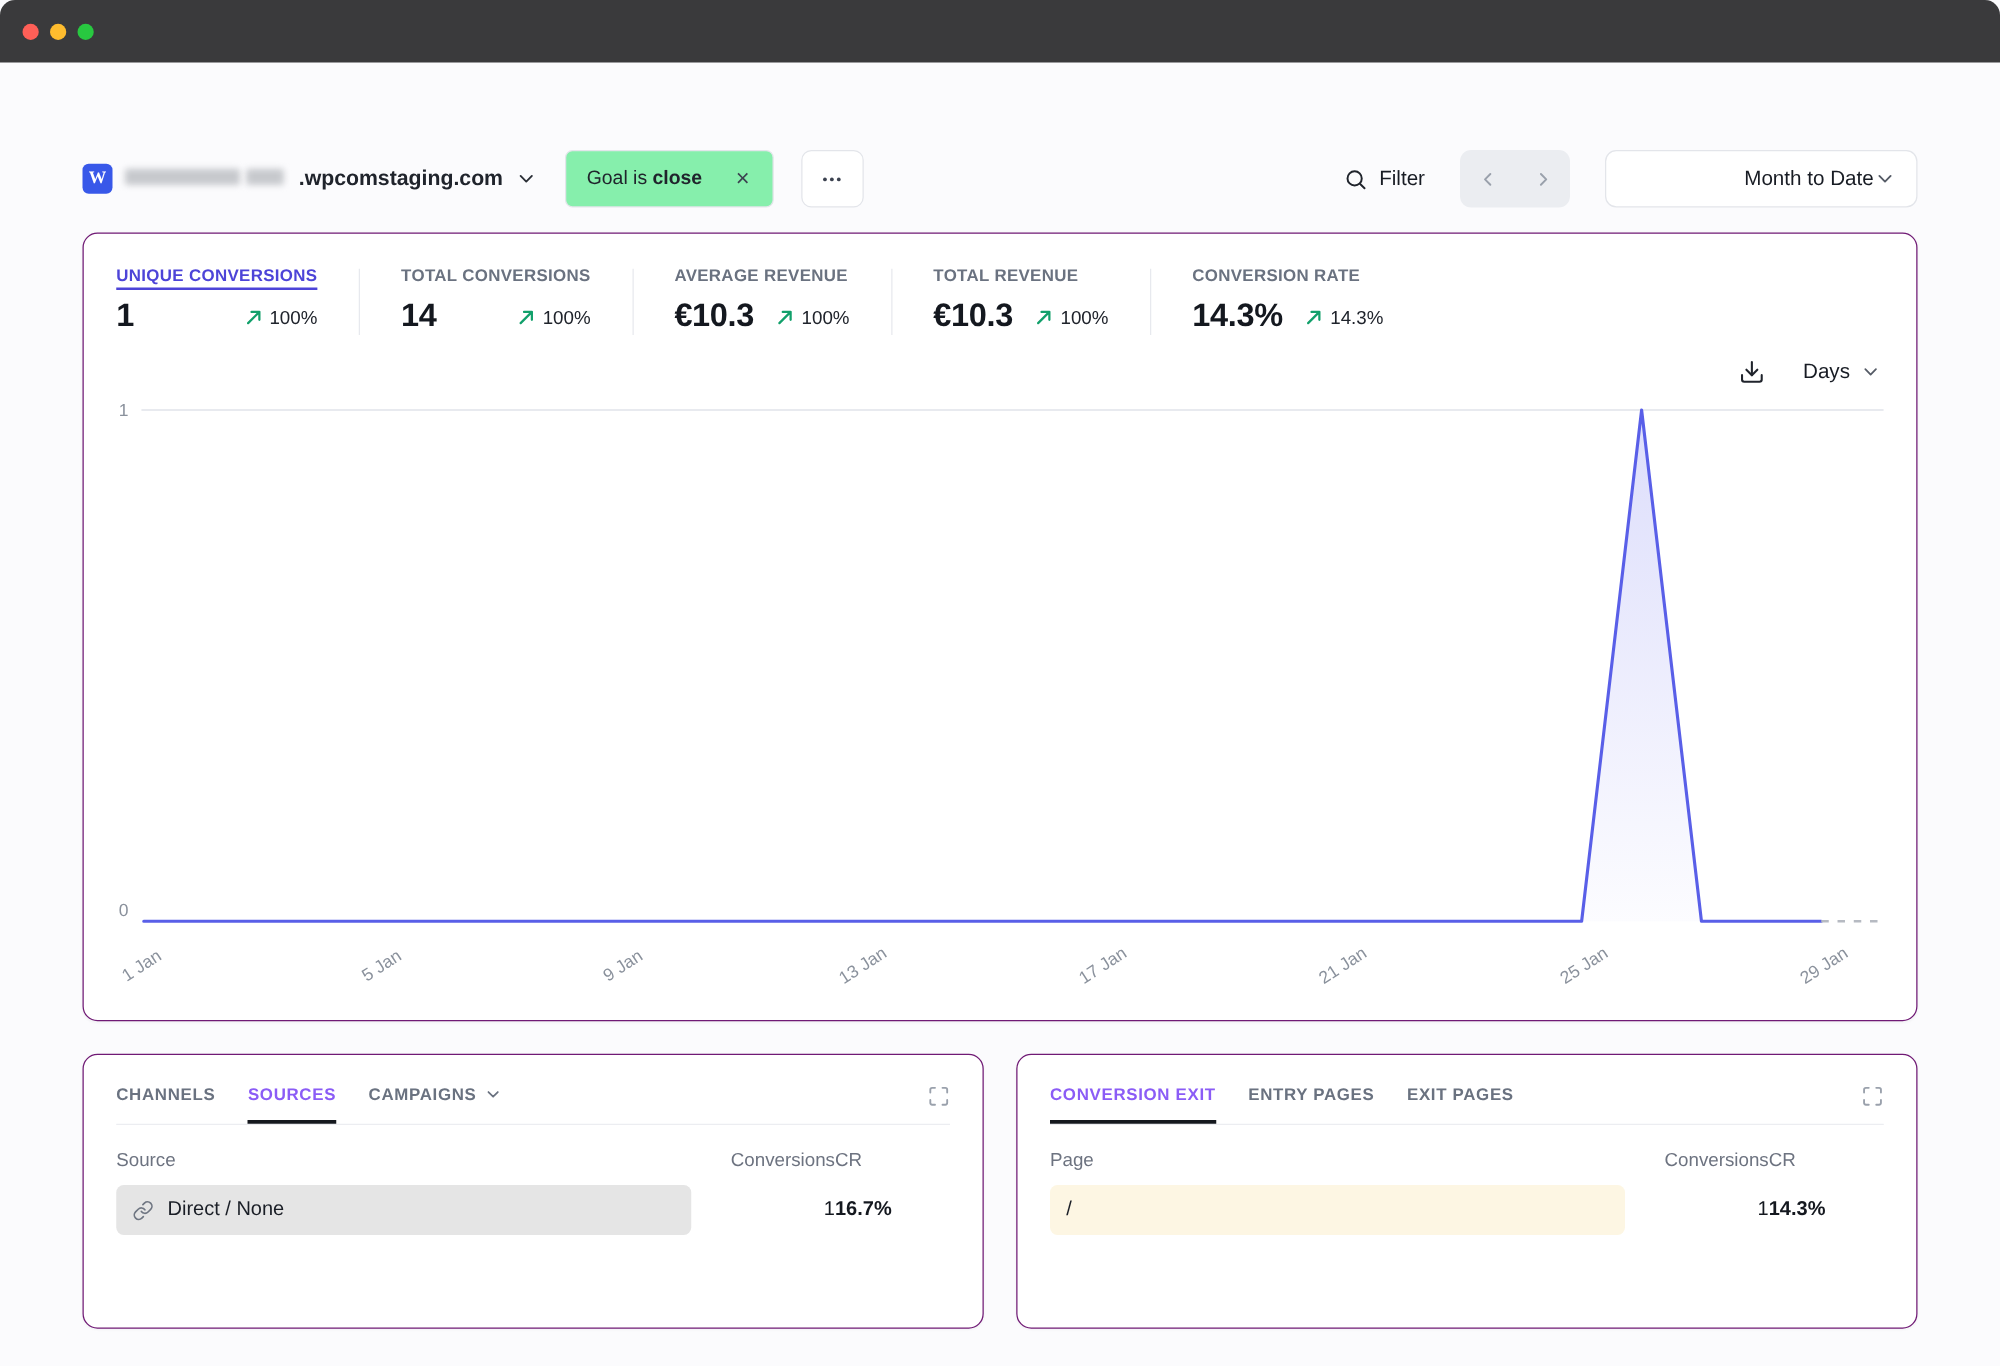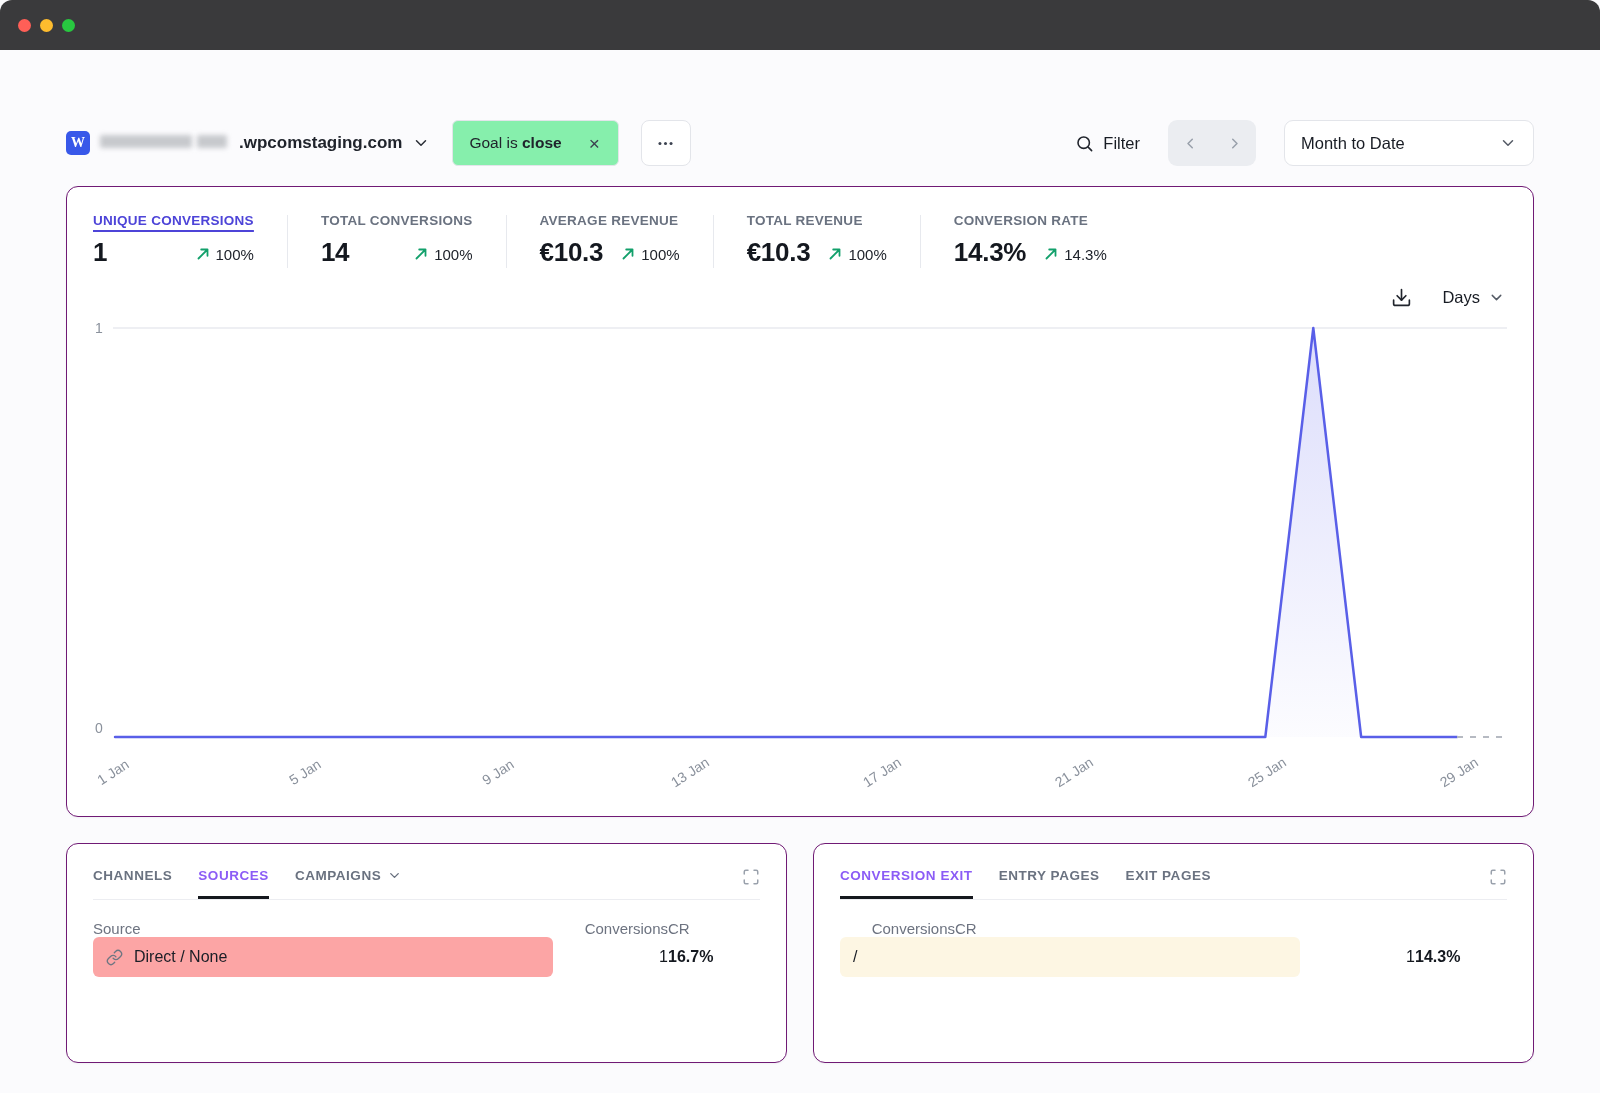--- a/index.html
+++ b/index.html
@@ -31,21 +31,21 @@
   .chip b{font-weight:700}
   .chip-x{color:#3c4250;font-size:19px;line-height:1;cursor:pointer;padding:2px}
   .more-btn{width:50px;height:46px;background:#fff;border:1px solid #e3e5ea;border-radius:8px;
     display:flex;align-items:center;justify-content:center;cursor:pointer}
   .filter-btn{display:flex;align-items:center;gap:9px;background:none;border:none;
     font-size:16.5px;font-weight:400;color:#181c24;cursor:pointer}
   .pager{display:flex;background:#ebedf1;border-radius:9px;height:46px;width:88px;overflow:hidden}
   .pager button{flex:1;background:none;border:none;display:flex;align-items:center;
     justify-content:center;cursor:pointer}
   .range-btn{width:250px;height:46px;background:#fff;border:1px solid #e3e5ea;border-radius:9px;
-    display:flex;align-items:center;justify-content:space-between;padding:0 16px;
+    display:flex;align-items:center;justify-content:flex-end;padding:0 16px;
     font-size:16.5px;font-weight:500;color:#181c24;cursor:pointer}
 
   
   .card{background:#fff;border:1px solid #701a75;border-radius:12px;
     box-shadow:0 1px 2px rgba(16,24,40,.04)}
   .main-card{margin-top:20px;padding:26px 26px 10px}
 
   
   .metrics{display:flex;align-items:flex-start}
   .metric{cursor:pointer}
@@ -77,28 +77,28 @@
 
   
   .bottom{display:grid;grid-template-columns:1fr 1fr;gap:26px;margin-top:26px}
   .panel{height:220px;padding:24px 26px 0;overflow:hidden}
   .tabs{display:flex;align-items:flex-start;gap:26px;border-bottom:1px solid #ecedf1}
   .tab{font-size:13.5px;font-weight:600;letter-spacing:.04em;color:#6a7280;
     padding-bottom:13px;margin-bottom:-1px;border-bottom:3px solid transparent;
     cursor:pointer;display:flex;align-items:center;gap:6px;white-space:nowrap;background:none;border-top:none;border-left:none;border-right:none}
   .tab.active{color:#8b5cf6;font-weight:700;border-bottom-color:#15181e}
   .expand-btn{margin-left:auto;background:none;border:none;cursor:pointer;padding:0 0 10px}
-  .thead{display:flex;align-items:center;margin-top:20px;font-size:15px;color:#6d7380;}
+  .thead{display:flex;align-items:center;margin-top:20px;font-size:15px;color:#6d7380;padding-bottom:11px}
   .col-name{flex:1;min-width:0}
   .col-conv{width:115px;text-align:right;flex:none}
   .col-cr{width:92px;text-align:left;flex:none}
   .trow{display:flex;align-items:center;font-size:16px;color:#1a1e26;cursor:pointer}
   .name-bar{flex:1;display:flex;align-items:center;gap:11px;height:40px;border-radius:6px;
     padding:0 13px;min-width:0}
-  .name-bar.blue{background:#fca5a5}
+  .name-bar.blue{background:#e5e5e5}
   .name-bar.yellow{background:#fdf6e3}
   .conv-val{font-size:16px;color:#14181f}
   .cr-val{font-size:16px;font-weight:700;color:#14181f}
 </style>
 </head>
 <body>
 
 <div>
   <div class="titlebar">
     <span class="dot red"></span>
@@ -333,20 +333,21 @@
           <button class="tab active">CONVERSION EXIT</button>
           <button class="tab">ENTRY PAGES</button>
           <button class="tab">EXIT PAGES</button>
           <button class="expand-btn">
             <svg width="18" height="18" viewBox="0 0 24 24">
               <path d="M8 3H5a2 2 0 0 0-2 2v3 M21 8V5a2 2 0 0 0-2-2h-3 M3 16v3a2 2 0 0 0 2 2h3 M16 21h3a2 2 0 0 0 2-2v-3" fill="none" stroke="#9aa1ac" stroke-width="2" stroke-linecap="round" stroke-linejoin="round"></path>
             </svg>
           </button>
         </div>
         <div class="thead">
+          <span class="col-name">Page</span>
           <span class="col-conv">Conversions</span>
           <span class="col-cr">CR</span>
         </div>
         <div class="trow">
           <span class="col-name">
             <span class="name-bar yellow">
               <span>/</span>
             </span>
           </span>
           <span class="col-conv conv-val">1</span>

